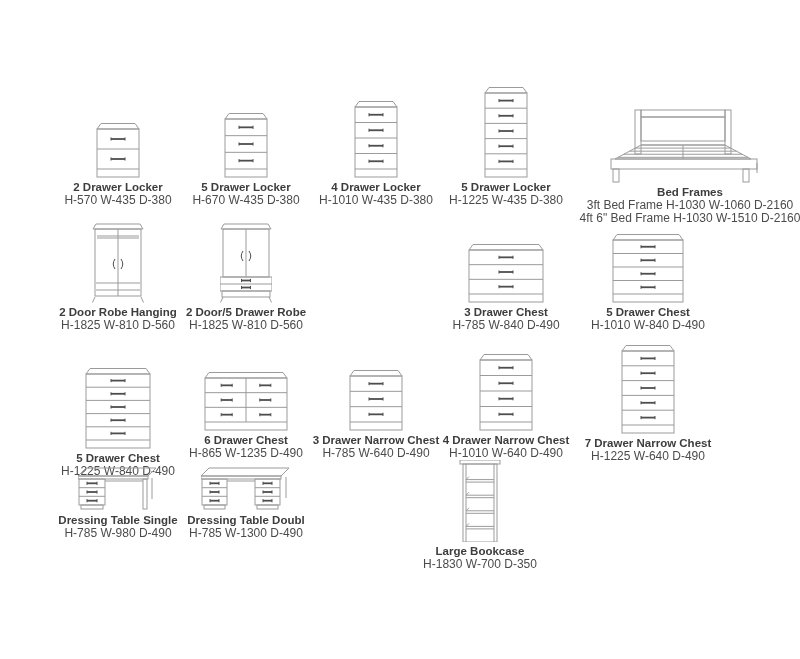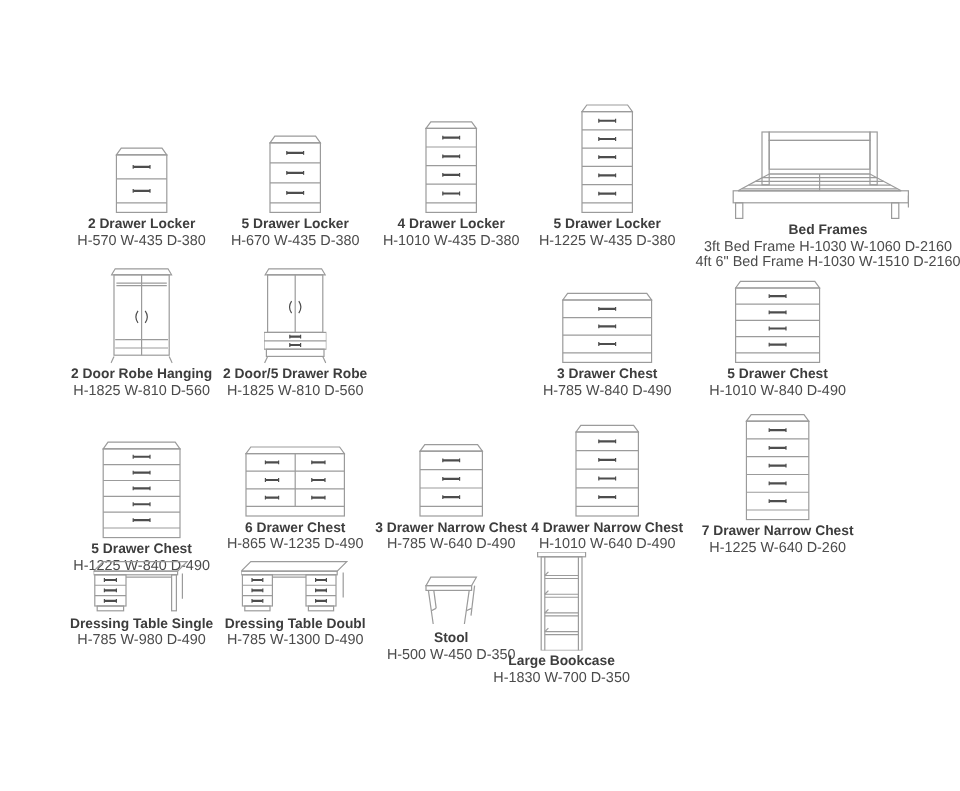--- a/index.html
+++ b/index.html
@@ -334,21 +334,21 @@
         <line x1="20" y1="42.4" x2="20" y2="45.6" stroke="#4d4d4d" stroke-width="1"></line>
         <line x1="34" y1="42.4" x2="34" y2="45.6" stroke="#4d4d4d" stroke-width="1"></line>
         <line x1="20" y1="58.800000000000004" x2="34" y2="58.800000000000004" stroke="#4d4d4d" stroke-width="1.8"></line>
         <line x1="20" y1="57.2" x2="20" y2="60.400000000000006" stroke="#4d4d4d" stroke-width="1"></line>
         <line x1="34" y1="57.2" x2="34" y2="60.400000000000006" stroke="#4d4d4d" stroke-width="1"></line>
         <line x1="20" y1="73.60000000000001" x2="34" y2="73.60000000000001" stroke="#4d4d4d" stroke-width="1.8"></line>
         <line x1="20" y1="72.00000000000001" x2="20" y2="75.2" stroke="#4d4d4d" stroke-width="1"></line>
         <line x1="34" y1="72.00000000000001" x2="34" y2="75.2" stroke="#4d4d4d" stroke-width="1"></line>
       </svg>
     <div class="name">7 Drawer Narrow Chest</div>
-    <div class="dims">H-1225 W-640 D-260</div>
+    <div class="dims">H-1225 W-640 D-490</div>
   </div>
 
   <div class="item" style="left:48px;top:468px;width:140px;height:73px">
     <svg width="80" height="44" viewBox="0 0 80 44">
         <path d="M8 1 L78 1 L70 9 L0 9 Z" fill="none" stroke="#9b9b9b"></path>
         <rect x="0" y="9" width="70" height="3" fill="none" stroke="#9b9b9b"></rect>
         <rect x="1" y="12" width="26" height="26" fill="none" stroke="#9b9b9b"></rect>
         <rect x="3" y="38" width="22" height="4" fill="none" stroke="#9b9b9b"></rect>
         <line x1="1" y1="20.7" x2="27" y2="20.7" stroke="#9b9b9b" stroke-width="1"></line>
         <line x1="1" y1="29.3" x2="27" y2="29.3" stroke="#9b9b9b" stroke-width="1"></line>
@@ -397,35 +397,21 @@
         <line x1="71" y1="23.4" x2="71" y2="26.6" stroke="#4d4d4d" stroke-width="1"></line>
         <line x1="62" y1="33.7" x2="71" y2="33.7" stroke="#4d4d4d" stroke-width="1.8"></line>
         <line x1="62" y1="32.1" x2="62" y2="35.300000000000004" stroke="#4d4d4d" stroke-width="1"></line>
         <line x1="71" y1="32.1" x2="71" y2="35.300000000000004" stroke="#4d4d4d" stroke-width="1"></line>
         <line x1="26" y1="14" x2="54" y2="14" stroke="#9b9b9b" stroke-width="1"></line>
         <line x1="85" y1="10" x2="85" y2="31" stroke="#9b9b9b" stroke-width="1"></line>
       </svg>
     <div class="name">Dressing Table Doubl</div>
     <div class="dims">H-785 W-1300 D-490</div>
   </div>
-  <div class="item" style="left:306px;top:480px;width:140px;height:73px">
-    <svg width="46" height="44" viewBox="0 0 46 44">
-        <path d="M6 2 L44 2 L40 9 L2 9 Z" fill="none" stroke="#9b9b9b"></path>
-        <rect x="2" y="9" width="38" height="4" fill="none" stroke="#9b9b9b"></rect>
-        <line x1="4" y1="13" x2="8" y2="41" stroke="#9b9b9b" stroke-width="1"></line>
-        <line x1="38" y1="13" x2="34" y2="41" stroke="#9b9b9b" stroke-width="1"></line>
-        <line x1="42.5" y1="9" x2="39.5" y2="34" stroke="#9b9b9b" stroke-width="1"></line>
-        <line x1="8.5" y1="13" x2="10.5" y2="28" stroke="#9b9b9b" stroke-width="1"></line>
-        <line x1="6.5" y1="30" x2="10.3" y2="28" stroke="#9b9b9b" stroke-width="1"></line>
-        <line x1="35.5" y1="30" x2="40" y2="28" stroke="#9b9b9b" stroke-width="1"></line>
-      </svg>
-    <div class="name">Stool</div>
-    <div class="dims">H-500 W-450 D-350</div>
-  </div>
-  <div class="item" style="left:398px;top:461px;width:140px;height:111px">
+  <div class="item" style="left:410px;top:461px;width:140px;height:111px">
     <svg width="42" height="82" viewBox="0 0 42 82">
         <rect x="1" y="0" width="40" height="4" fill="none" stroke="#9b9b9b"></rect>
         <rect x="4" y="4" width="34" height="78" fill="none" stroke="#9b9b9b"></rect>
         <line x1="7" y1="4" x2="7" y2="82" stroke="#9b9b9b" stroke-width="1"></line>
         <line x1="35" y1="4" x2="35" y2="82" stroke="#9b9b9b" stroke-width="1"></line>
         <line x1="7" y1="19.6" x2="35" y2="19.6" stroke="#9b9b9b" stroke-width="1"></line>
         <line x1="7" y1="22.1" x2="35" y2="22.1" stroke="#9b9b9b" stroke-width="1"></line>
         <line x1="7" y1="19.6" x2="10" y2="16.6" stroke="#9b9b9b" stroke-width="1"></line>
         <line x1="7" y1="35.2" x2="35" y2="35.2" stroke="#9b9b9b" stroke-width="1"></line>
         <line x1="7" y1="37.7" x2="35" y2="37.7" stroke="#9b9b9b" stroke-width="1"></line>

